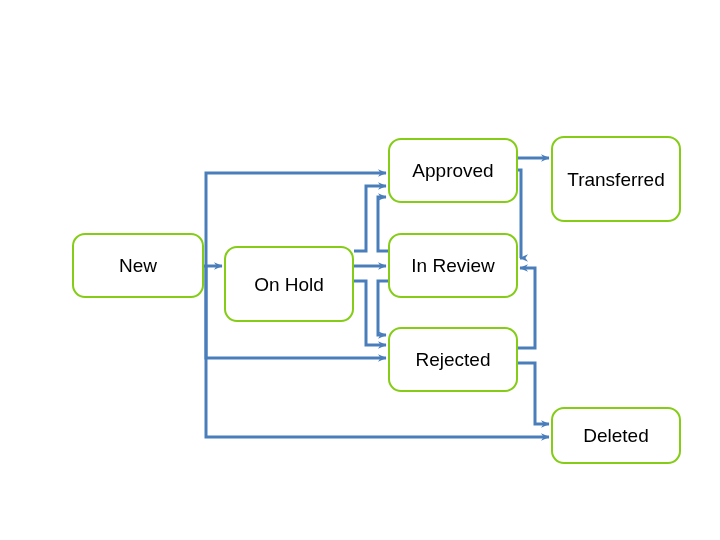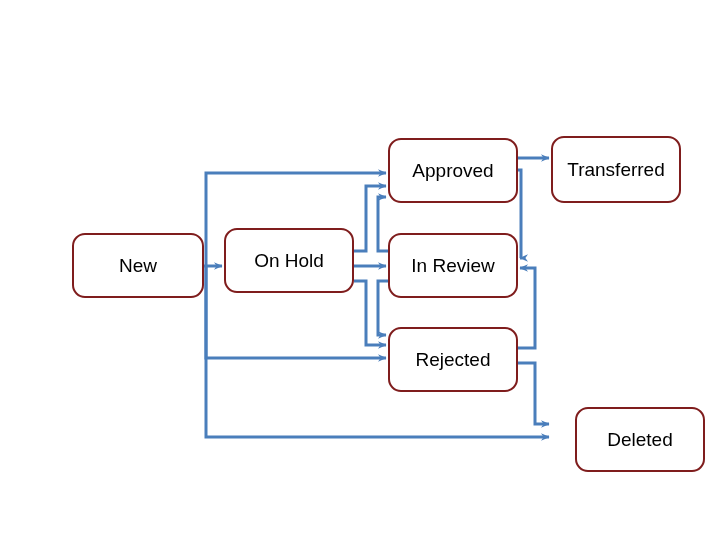--- a/index.html
+++ b/index.html
@@ -19,21 +19,21 @@
     position: absolute;
     left: 0;
     top: 0;
     width: 720px;
     height: 540px;
   }
   .node {
     position: absolute;
     box-sizing: border-box;
     background: #ffffff;
-    border: 2px solid #7f1d1d;
+    border: 2px solid #84cc16;
     border-radius: 13px;
     display: flex;
     align-items: center;
     justify-content: center;
     z-index: 5;
   }
   .node-label {
     font-family: "Liberation Sans", sans-serif;
     font-size: 19px;
     color: #000000;
@@ -80,37 +80,37 @@
       <path d="M517,348 L535,348 L535,268 L520,268"></path>
 
       <path d="M517,363 L535,363 L535,424 L549,424"></path>
     </g>
   </svg>
 
   <div class="node" style="left:60px; top:233px; width:132px; height:65px;margin-left:12px;">
     <span class="node-label">New</span>
   </div>
 
-  <div class="node" style="left:224px; top:228px; width:130px; height:65px;">
+  <div class="node" style="left:224px; top:246px; width:130px; height:76px;">
     <span class="node-label">On Hold</span>
   </div>
 
   <div class="node" style="left:388px; top:138px; width:130px; height:65px;">
     <span class="node-label">Approved</span>
   </div>
 
   <div class="node" style="left:388px; top:233px; width:130px; height:65px;justify-content:center;">
     <span class="node-label">In Review</span>
   </div>
 
   <div class="node" style="left:388px; top:327px; width:130px; height:65px;">
     <span class="node-label">Rejected</span>
   </div>
 
-  <div class="node" style="left:551px; top:136px; width:130px; height:67px;">
+  <div class="node" style="left:551px; top:136px; width:130px; height:86px;">
     <span class="node-label">Transferred</span>
   </div>
 
-  <div class="node" style="left:551px; top:407px; width:130px; height:65px;margin-left:24px;">
+  <div class="node" style="left:551px; top:407px; width:130px; height:57px;">
     <span class="node-label">Deleted</span>
   </div>
 
 </div>
 
 </body></html>

